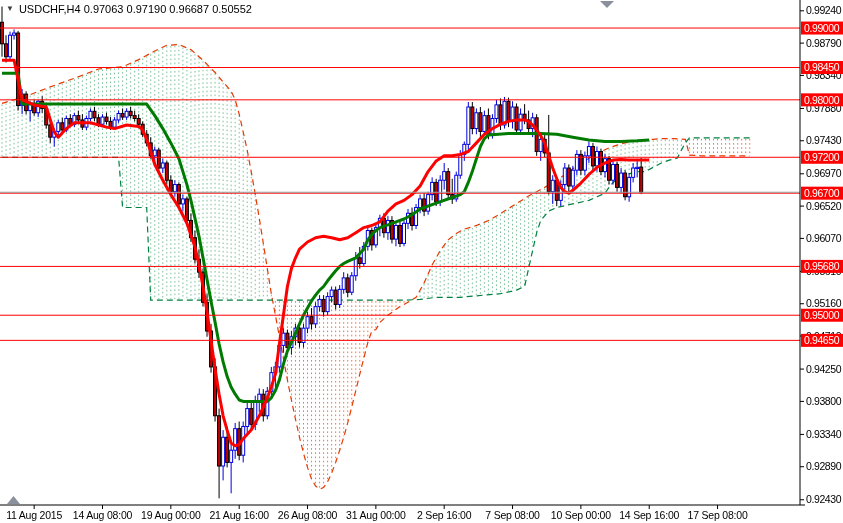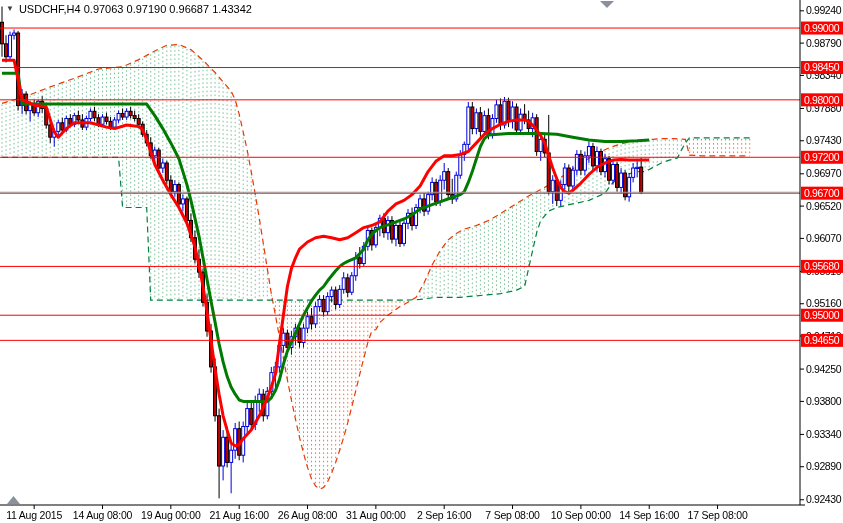--- a/index.html
+++ b/index.html
@@ -618,15 +618,15 @@
         <line x1="580.8799999999999" y1="505" x2="580.8799999999999" y2="509" stroke="#000"></line>
         <text x="580.8799999999999" y="519" font-size="10.5" fill="#000000" text-anchor="middle" letter-spacing="-0.2" class="axis-text">10 Sep 00:00</text>
         <line x1="649.2199999999999" y1="505" x2="649.2199999999999" y2="509" stroke="#000"></line>
         <text x="649.2199999999999" y="519" font-size="10.5" fill="#000000" text-anchor="middle" letter-spacing="-0.2" class="axis-text">14 Sep 16:00</text>
         <line x1="717.56" y1="505" x2="717.56" y2="509" stroke="#000"></line>
         <text x="717.56" y="519" font-size="10.5" fill="#000000" text-anchor="middle" letter-spacing="-0.2" class="axis-text">17 Sep 08:00</text>
       </g>
     </svg>
   <div id="title-bar">
     <span id="dd-tri">▼</span>
-    <span>USDCHF,H4  0.97063 0.97190 0.96687 1.43342</span>
+    <span>USDCHF,H4  0.97063 0.97190 0.96687 0.50552</span>
   </div>
 </div>
 
 </body></html>

